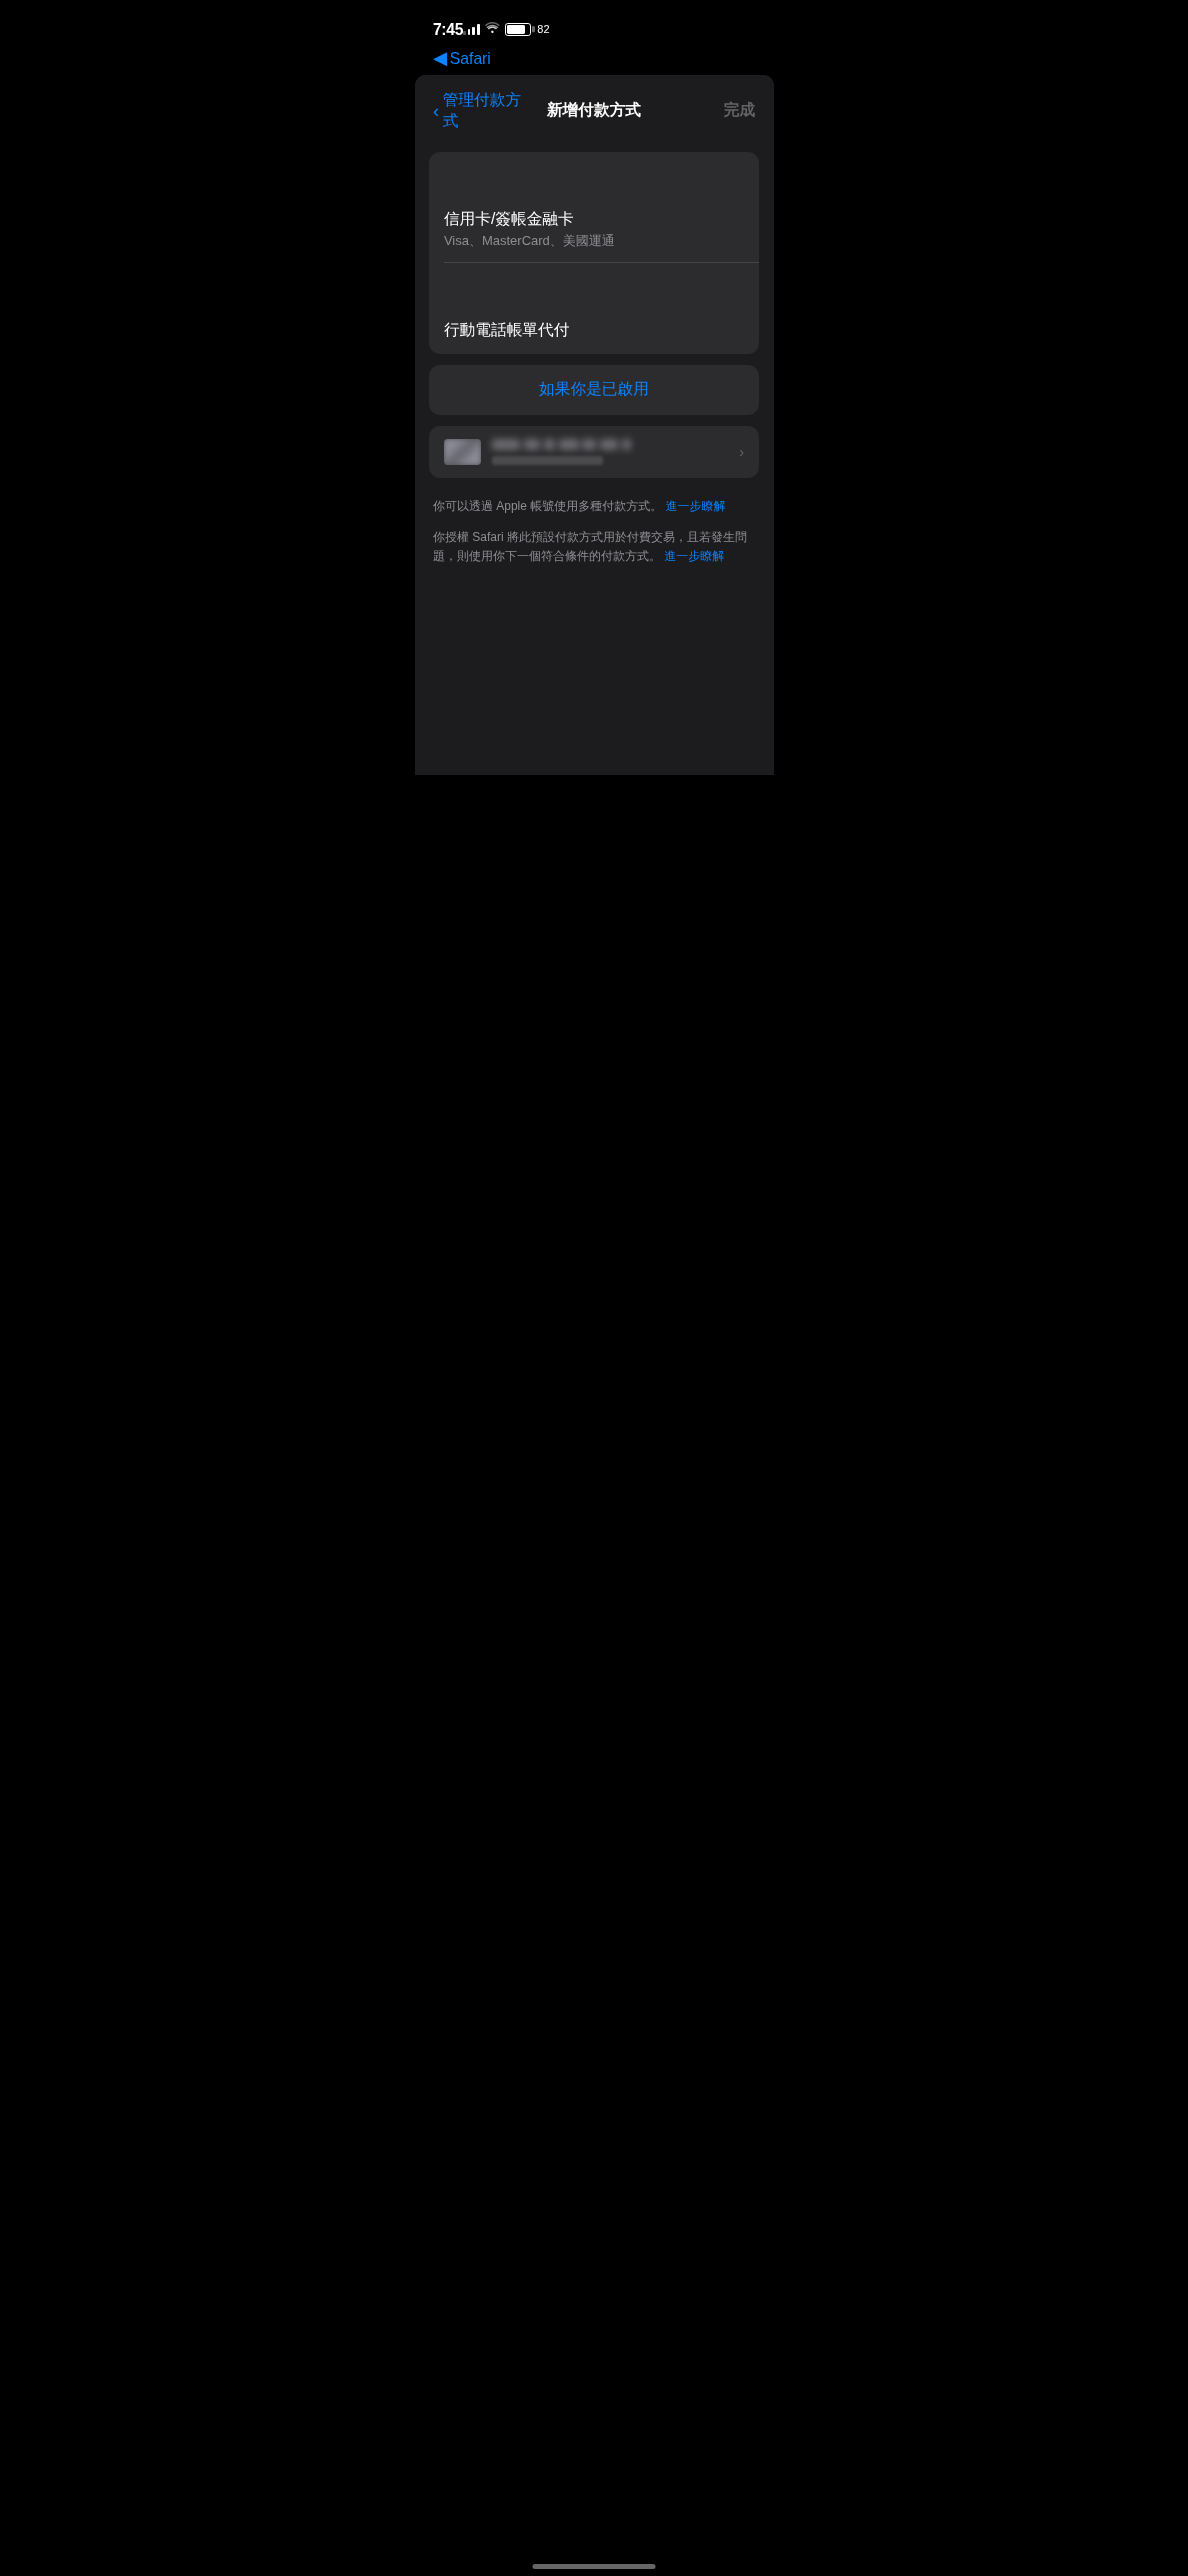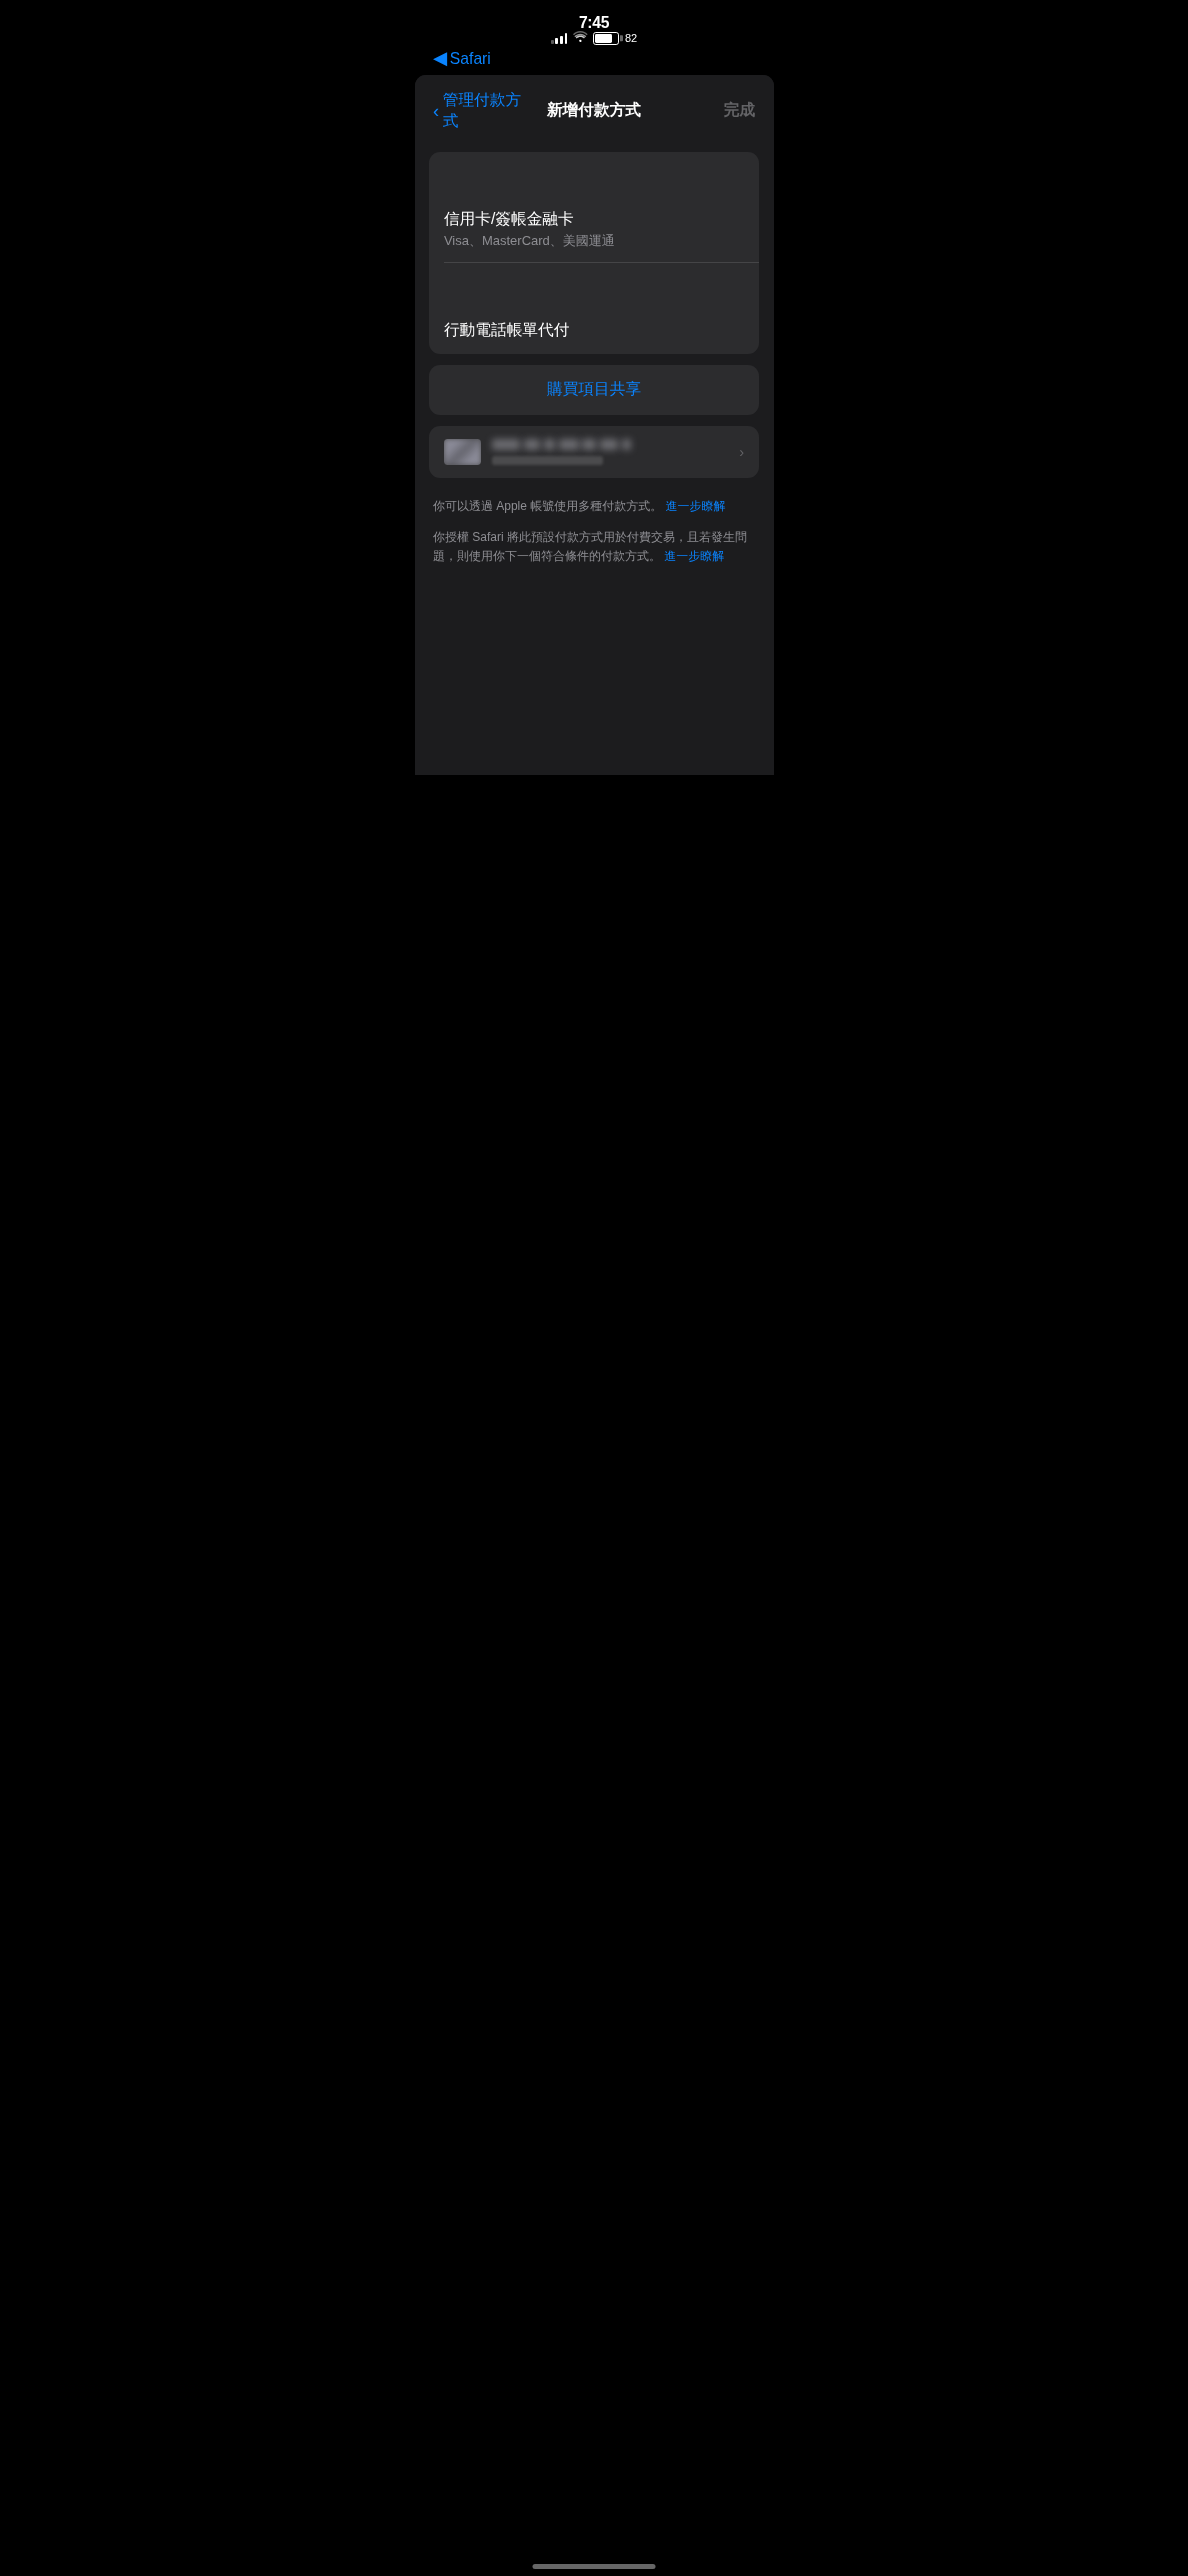--- a/index.html
+++ b/index.html
@@ -17,25 +17,24 @@
       min-height: 778px;
       margin: 0 auto;
       color: #fff;
       position: relative;
       overflow-x: hidden;
     }
 
     
     .status-bar {
       display: flex;
-      justify-content: center;
+      justify-content: flex-start;
       align-items: center;
       padding: 13px 18.4px 0 18.4px;
       height: 46px;
-      flex-direction: column;
     }
 
     .status-time {
       font-size: 15.7px;
       font-weight: 600;
       color: #fff;
       letter-spacing: -0.3px;
     }
 
     .status-icons {
@@ -435,21 +434,21 @@
     <div class="card-item">
       <div class="card-item-text">
         <div class="card-item-title">行動電話帳單代付</div>
       </div>
     </div>
 
   </div>
 
   <div class="login-button-container">
     <div class="login-button">
-      <span class="login-button-text">購買項目共享</span>
+      <span class="login-button-text">如果你是已啟用</span>
     </div>
   </div>
 
 
   <div class="billing-address-card">
     <div class="billing-address-content">
       <div class="address-icon-placeholder">
         <div class="blurred-block"></div>
       </div>
       <div class="address-info">

